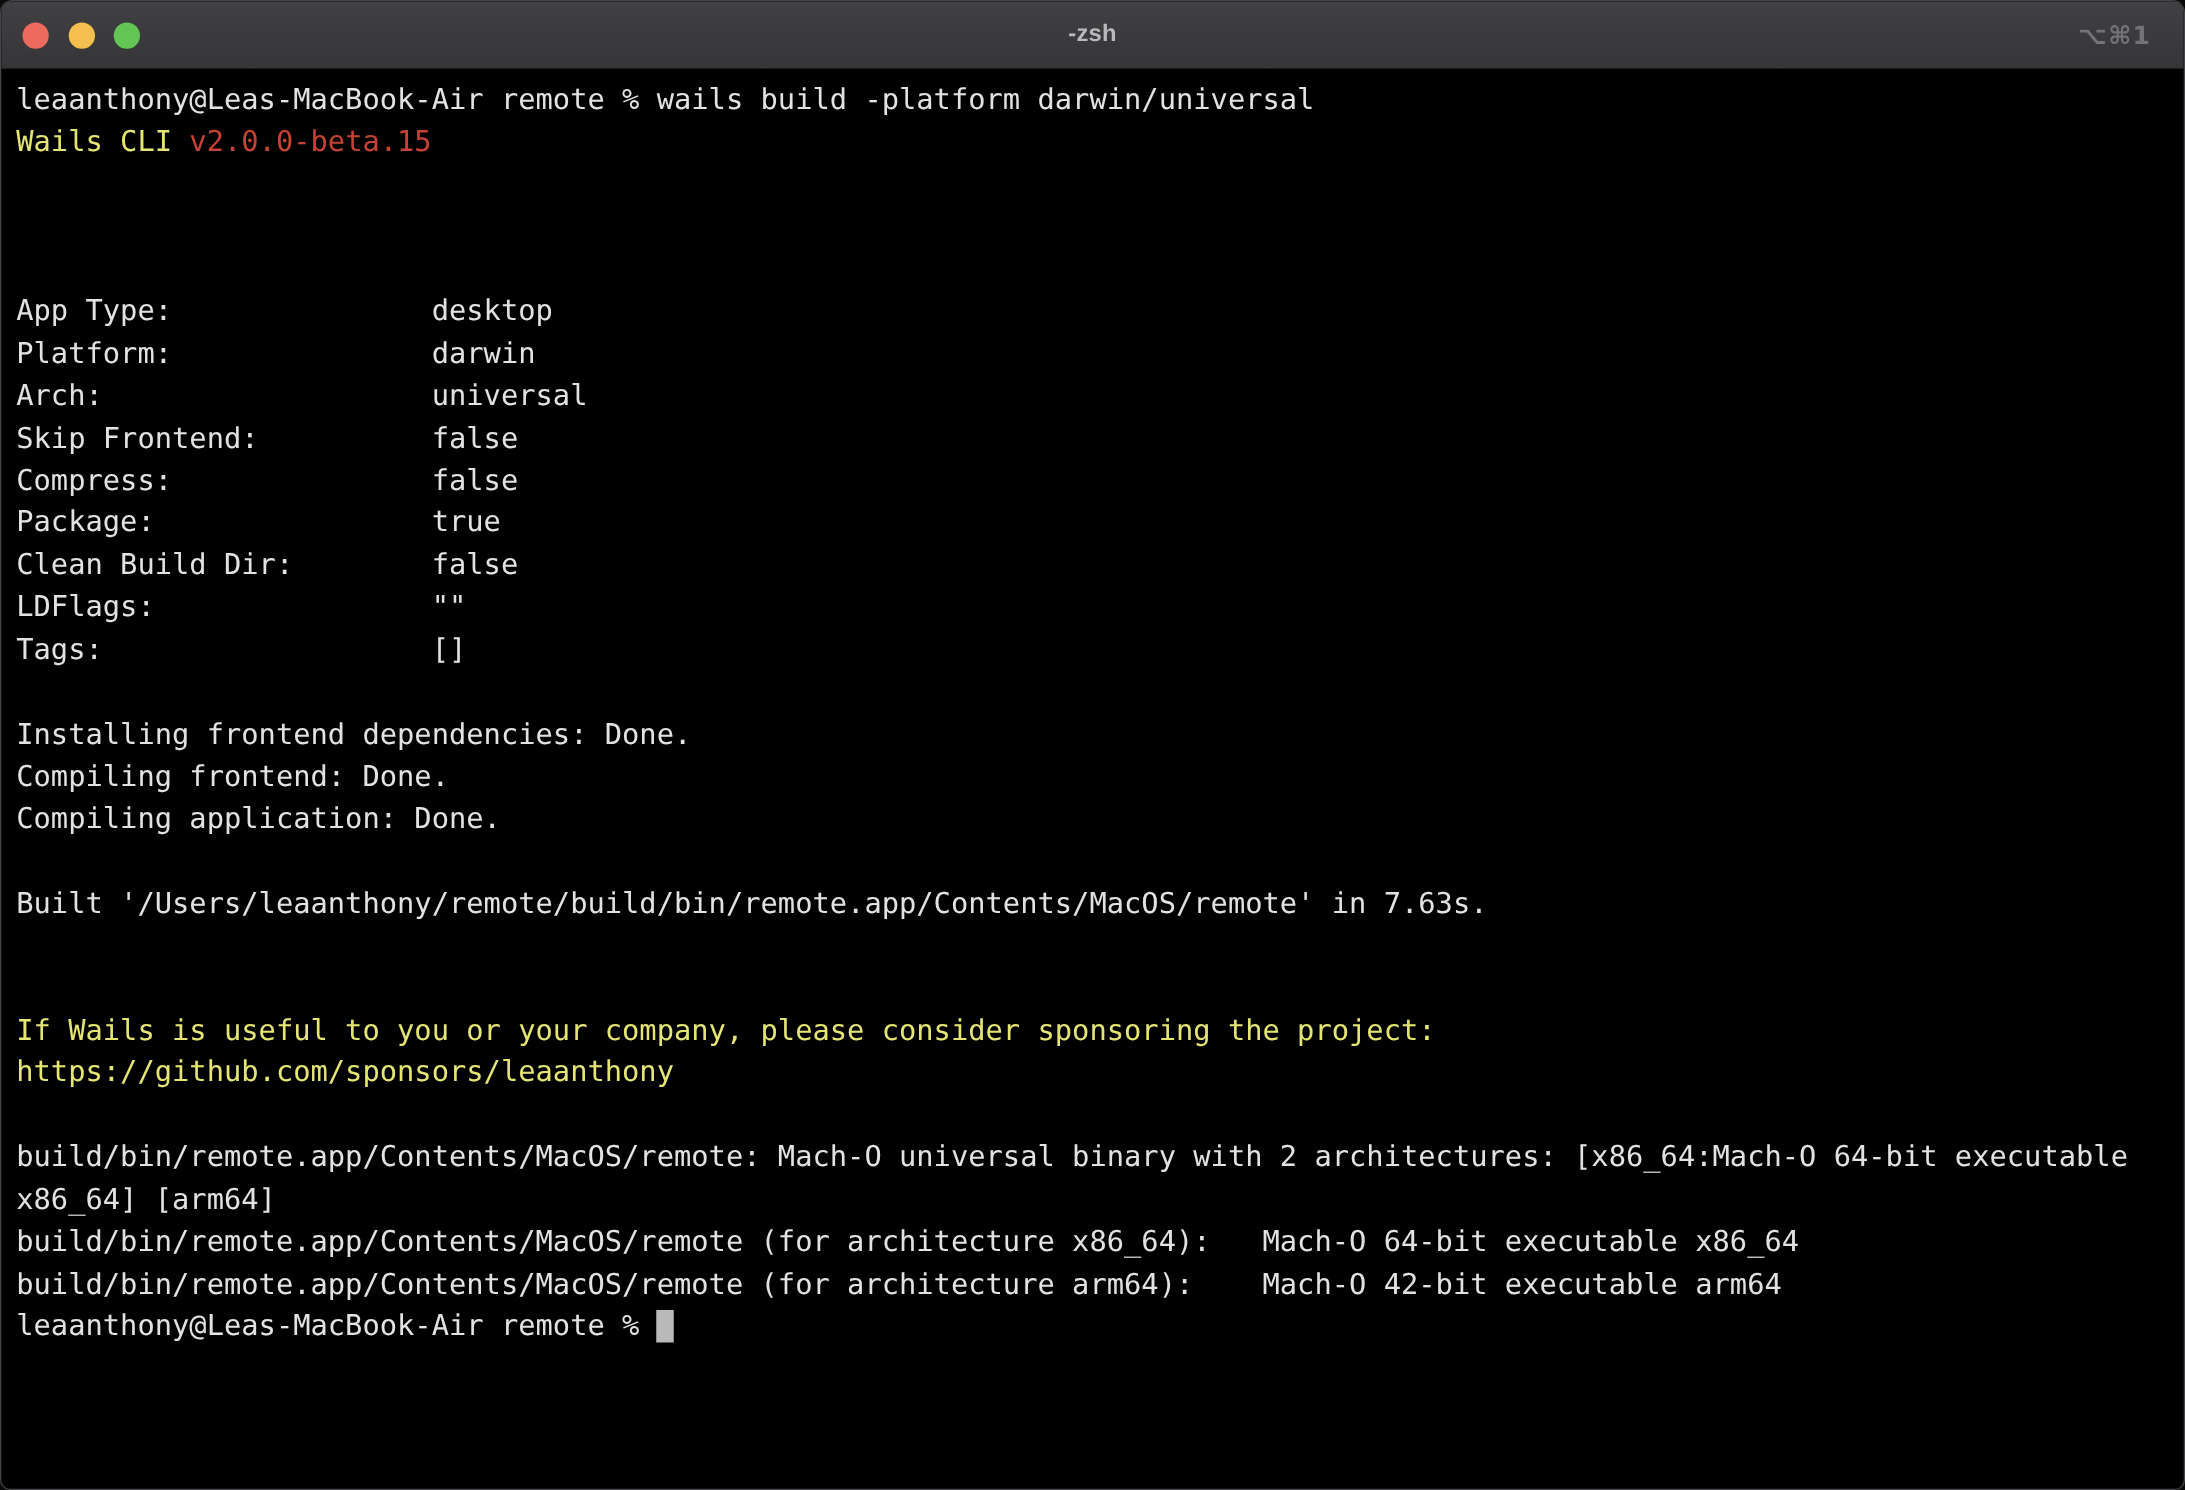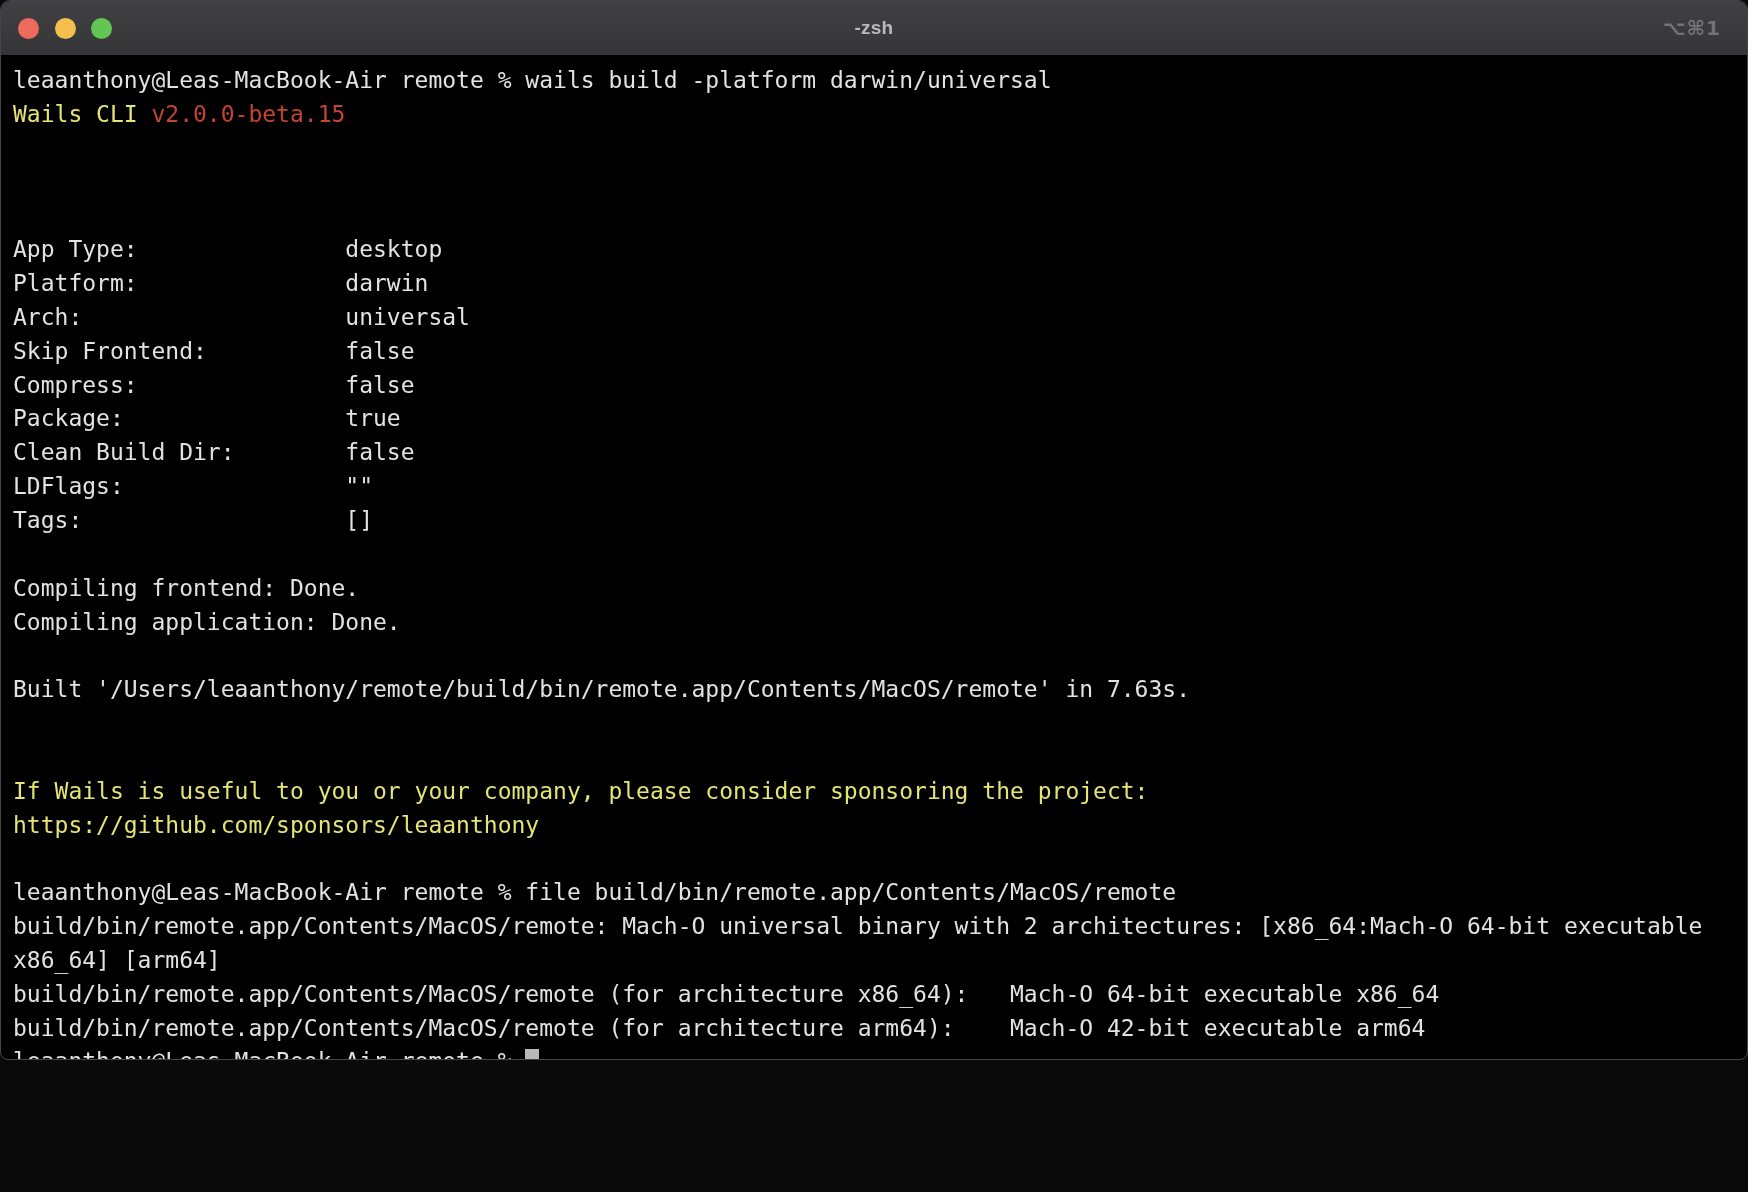--- a/index.html
+++ b/index.html
@@ -1,17 +1,17 @@
 <!DOCTYPE html>
 <html style="--titlebar-bg: #3a3a3c; --title-text: #b9b9bb; --shortcut-text: #737377; --traffic-close: #ec6a5e; --traffic-minimize: #f5bf4f; --traffic-zoom: #62c554; --terminal-bg: #000000; --window-border: #454547; --fg: #e2e2e2; --yellow: #e5e573; --red: #c54334; --cursor: #b9b9b9;"><head>
 <meta charset="utf-8">
 <style>
   html,body{margin:0;padding:0;background:#0a0a0a;}
   .window{
-    width:1748px;height:1060px;
+    width:1748px;height:1192px;
     box-sizing:border-box;
     border-radius:10px 10px 8px 8px;
     overflow:hidden;
     background:var(--terminal-bg,#000);
     border:1px solid var(--window-border,#454547);
     position:relative;
     font-family:"DejaVu Sans Mono", monospace;
   }
   .titlebar{
     height:54px;
@@ -94,30 +94,30 @@
       <div class="term-line"><span class="c-fg">App Type:               desktop</span></div>
       <div class="term-line"><span class="c-fg">Platform:               darwin</span></div>
       <div class="term-line"><span class="c-fg">Arch:                   universal</span></div>
       <div class="term-line"><span class="c-fg">Skip Frontend:          false</span></div>
       <div class="term-line"><span class="c-fg">Compress:               false</span></div>
       <div class="term-line"><span class="c-fg">Package:                true</span></div>
       <div class="term-line"><span class="c-fg">Clean Build Dir:        false</span></div>
       <div class="term-line"><span class="c-fg">LDFlags:                ""</span></div>
       <div class="term-line"><span class="c-fg">Tags:                   []</span></div>
       <div class="term-line"></div>
+      <div class="term-line"><span class="c-fg">Installing frontend dependencies: Done.</span></div>
       <div class="term-line"><span class="c-fg">Compiling frontend: Done.</span></div>
       <div class="term-line"><span class="c-fg">Compiling application: Done.</span></div>
       <div class="term-line"></div>
       <div class="term-line"><span class="c-fg">Built '/Users/leaanthony/remote/build/bin/remote.app/Contents/MacOS/remote' in 7.63s.</span></div>
       <div class="term-line"></div>
       <div class="term-line"></div>
       <div class="term-line"><span class="c-yellow">If Wails is useful to you or your company, please consider sponsoring the project:</span></div>
       <div class="term-line"><span class="c-yellow">https://github.com/sponsors/leaanthony</span></div>
       <div class="term-line"></div>
-      <div class="term-line"><span class="c-fg">leaanthony@Leas-MacBook-Air remote % file build/bin/remote.app/Contents/MacOS/remote</span></div>
       <div class="term-line"><span class="c-fg">build/bin/remote.app/Contents/MacOS/remote: Mach-O universal binary with 2 architectures: [x86_64:Mach-O 64-bit executable</span></div>
       <div class="term-line"><span class="c-fg">x86_64] [arm64]</span></div>
       <div class="term-line"><span class="c-fg">build/bin/remote.app/Contents/MacOS/remote (for architecture x86_64):   Mach-O 64-bit executable x86_64</span></div>
       <div class="term-line"><span class="c-fg">build/bin/remote.app/Contents/MacOS/remote (for architecture arm64):    Mach-O 42-bit executable arm64</span></div>
       <div class="term-line"><span class="c-fg">leaanthony@Leas-MacBook-Air remote % </span><span class="cursor"></span></div>
     </div>
   <div class="bottom-artifact">
     
   </div>
 </div>

